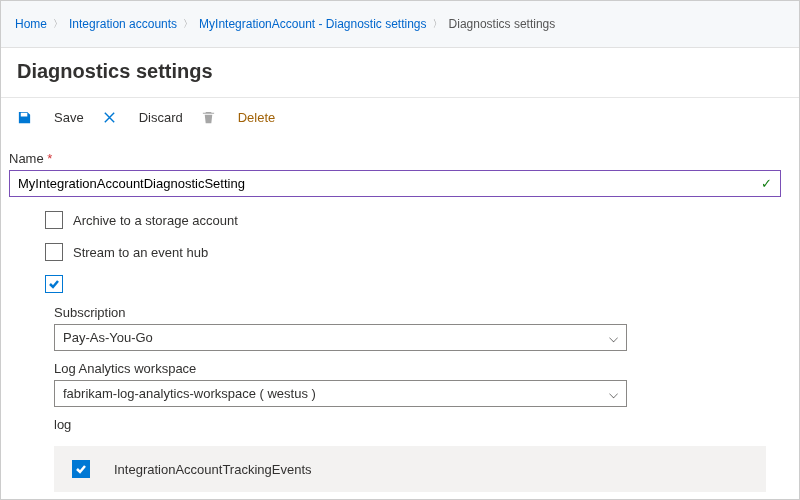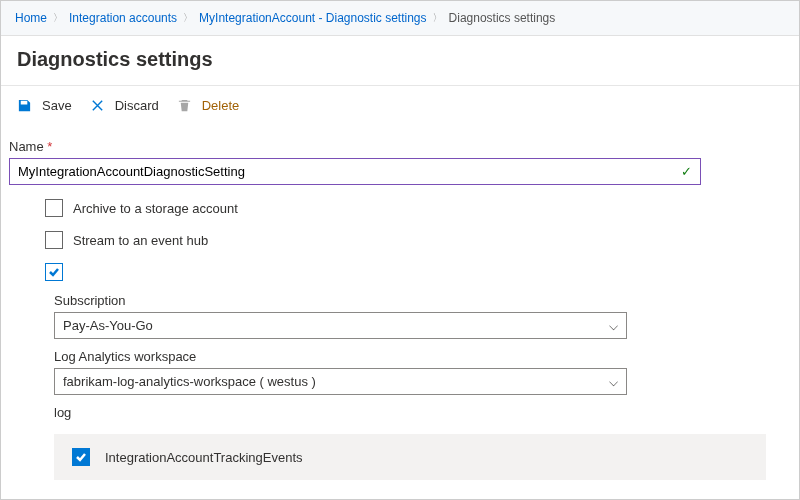--- a/index.html
+++ b/index.html
@@ -7,21 +7,21 @@
       font-family: "Segoe UI", -apple-system, sans-serif;
       font-size: 13px;
       color: #323130;
       background: #fff;
       width: 800px;
       height: 500px;
       border: 1px solid #ccc;
     }
     .breadcrumb {
       background: #f6f8fa;
-      padding: 10px 14px;
+      padding: 16px 14px;
       font-size: 12px;
       border-bottom: 1px solid #e1e1e1;
       display: flex;
       align-items: center;
       gap: 6px;
       color: #555;
     }
     .breadcrumb a { color: #0066cc; text-decoration: none; cursor: pointer; }
     .breadcrumb .sep { color: #888; font-size: 10px; }
     .page-title {
@@ -32,37 +32,37 @@
     }
     .toolbar {
       display: flex;
       align-items: center;
       gap: 18px;
       padding: 12px 16px;
     }
     .toolbar-btn {
       display: inline-flex;
       align-items: center;
-      gap: 10px;
+      gap: 22px;
       cursor: pointer;
       font-size: 13px;
       color: #323130;
     }
     .toolbar-btn.disabled { color: #a16207; cursor: default; }
     .toolbar-btn svg { width: 15px; height: 15px; }
     .form { padding: 4px 16px 16px 8px; }
     .field-label { font-size: 13px; margin-bottom: 4px; margin-top: 10px; }
     .required { color: #d13438; }
     .text-input-wrap {
       position: relative;
       border: 1px solid #7a4fb6;
       display: flex;
       align-items: center;
       padding: 5px 8px;
-      width: 692px;
+      width: 772px;
     }
     .text-input {
       border: none;
       outline: none;
       flex: 1;
       font-size: 13px;
       font-family: inherit;
     }
     .valid-check { color: #107c10; font-size: 13px; }
     .check-row {
@@ -98,21 +98,21 @@
       margin-top: 4px;
     }
     .select-box .chev { font-size: 12px; color: #323130; }
     .log-panel {
       margin-top: 14px;
       background: #f3f2f1;
       padding: 14px 18px;
       width: 712px;
       display: flex;
       align-items: center;
-      gap: 15px;
+      gap: 24px;
     }
   </style>
 </head>
 <body>
 
 <div class="breadcrumb">
   <a>Home</a>
   <span class="sep">〉</span>
   <a>Integration accounts</a>
   <span class="sep">〉</span>

